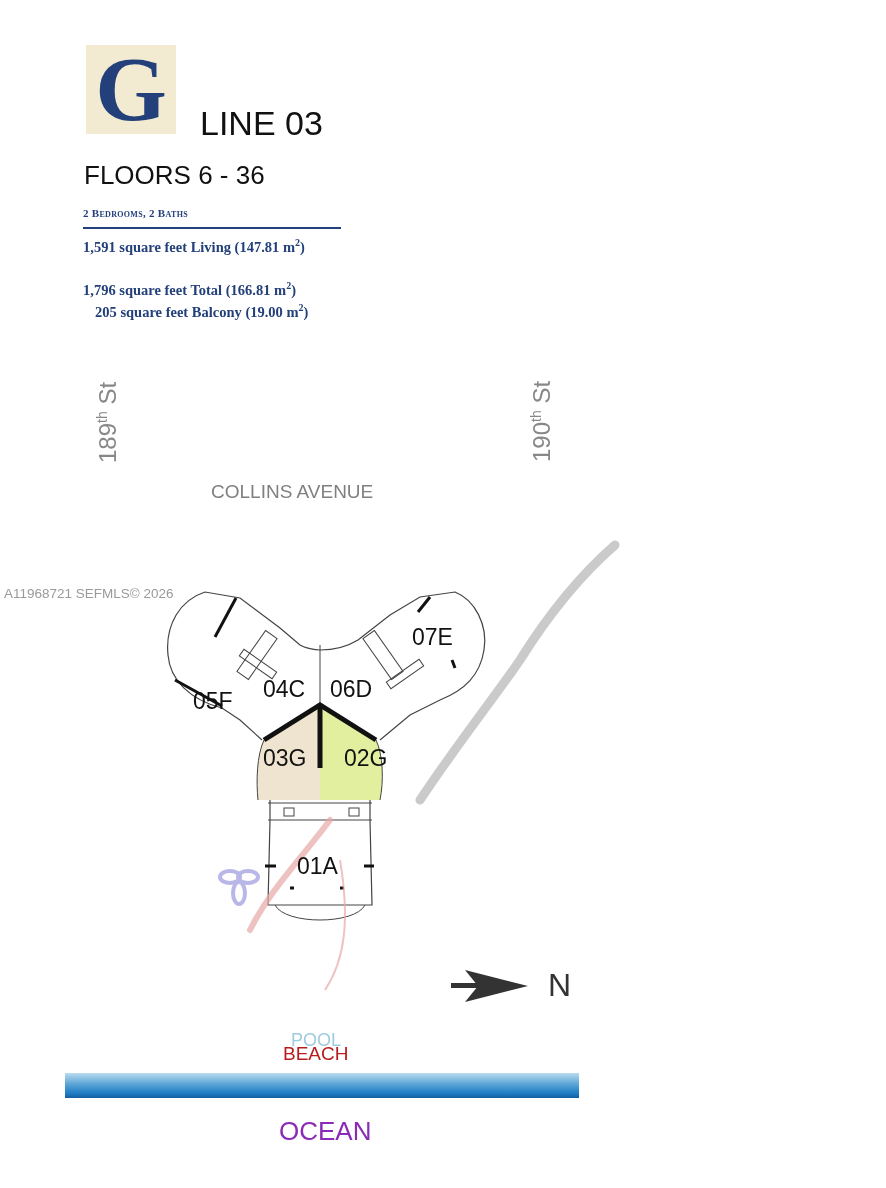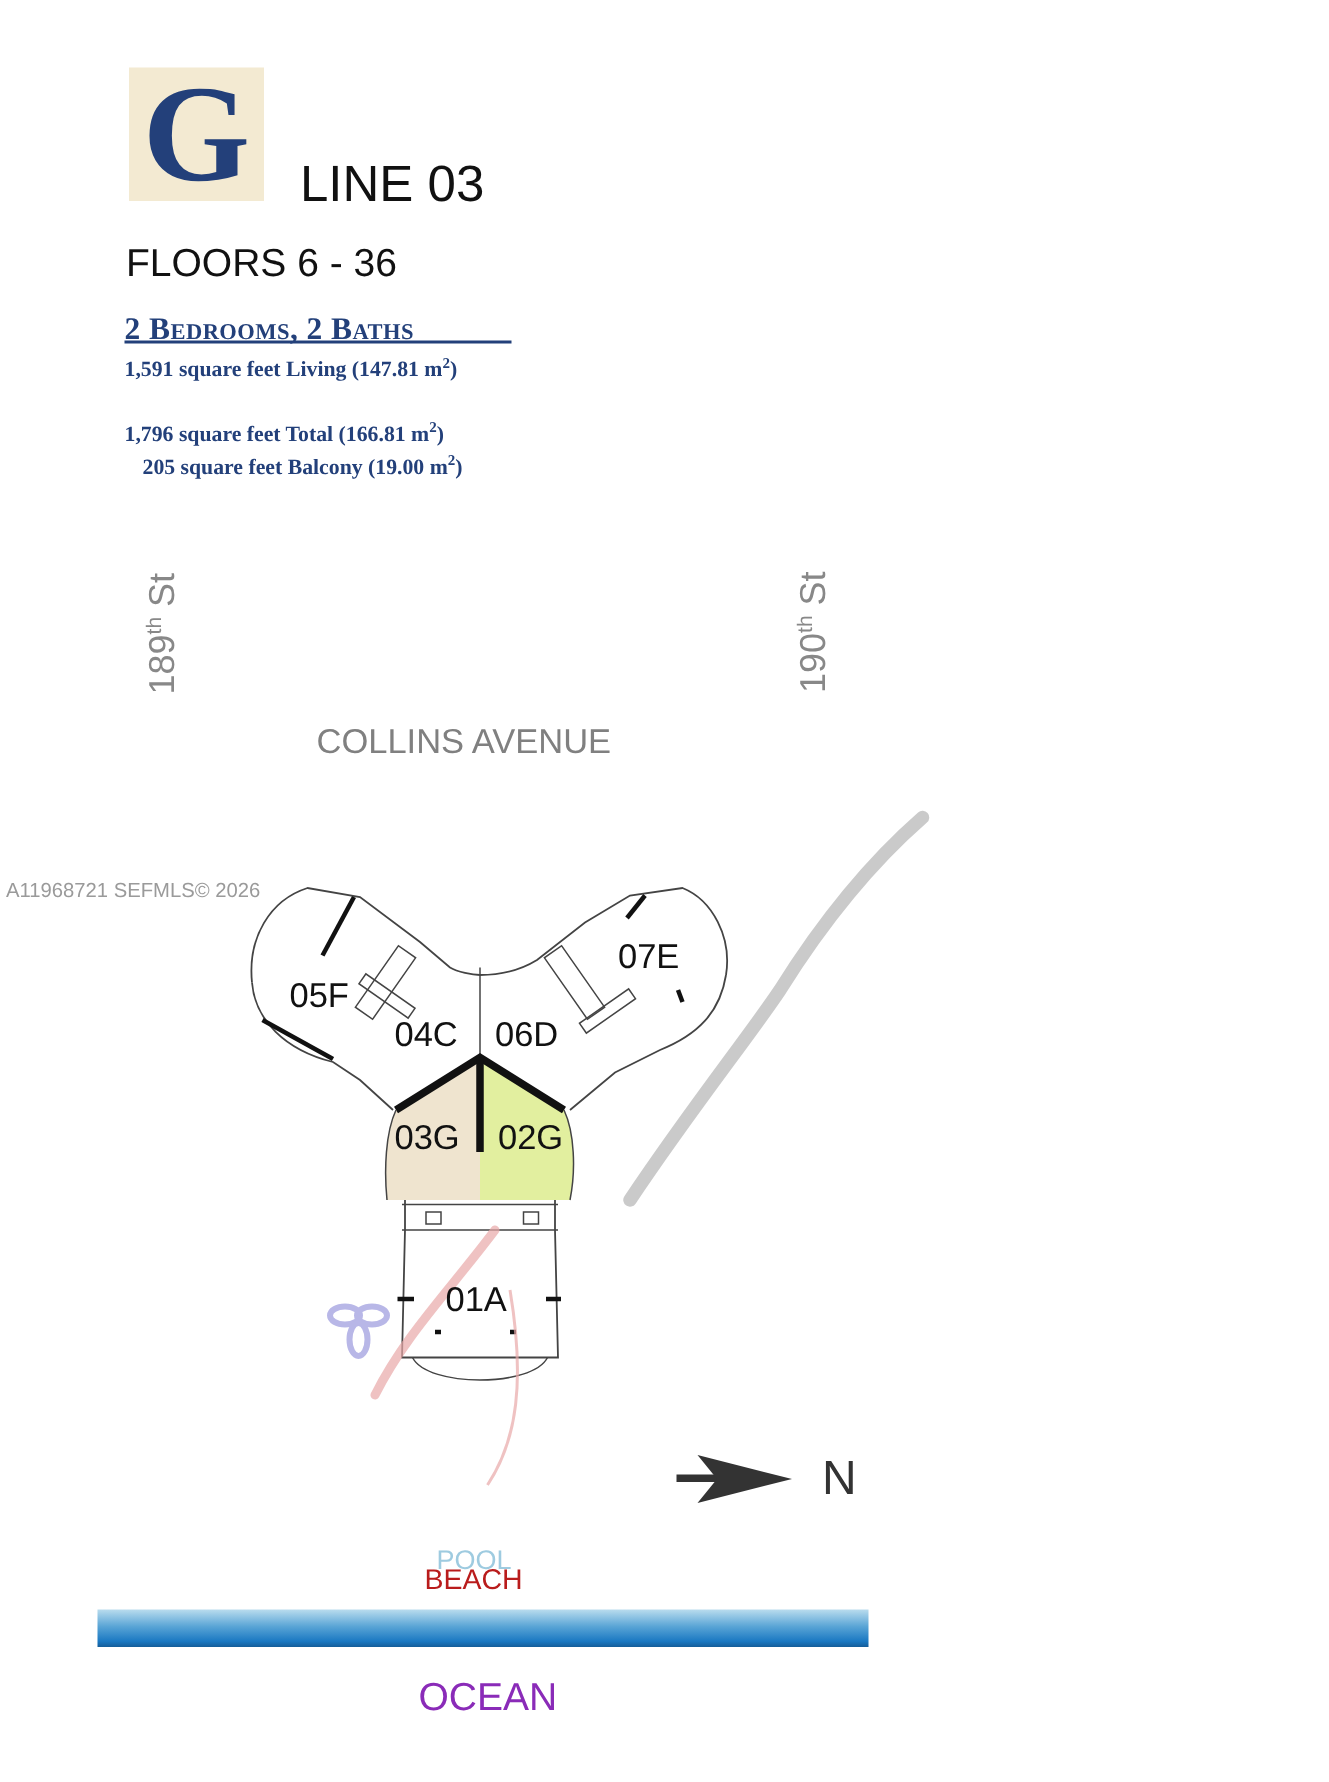--- a/index.html
+++ b/index.html
@@ -2,27 +2,27 @@
 <html><head>
   <meta charset="utf-8">
   <style>
     html, body { margin: 0; padding: 0; background: #ffffff; }
     body { width: 886px; height: 1188px; position: relative; overflow: hidden; font-family: "Liberation Sans", sans-serif; }
     .abs { position: absolute; }
     .logo-box { left: 86px; top: 45px; width: 90px; height: 89px; background: #f3ead2; }
     .logo-letter { left: 0; top: -6px; width: 90px; text-align: center; font-family: "Liberation Serif", serif; font-weight: bold; font-size: 92px; color: #23407a; line-height: 100px; }
     .line-title { left: 200px; top: 104px; font-size: 34px; color: #111; }
     .floors { left: 84px; top: 160px; font-size: 26px; color: #111; }
-    .beds { left: 83px; top: 207px; font-family: "Liberation Serif", serif; font-size: 21px; color: #23407a; font-variant: small-caps; font-weight: bold; letter-spacing: 0.3px; }
+    .beds { left: 83px; top: 207px; font-family: "Liberation Serif", serif; font-size: 11px; color: #23407a; font-variant: small-caps; font-weight: bold; letter-spacing: 0.3px; }
     .beds-rule { left: 83px; top: 227px; width: 258px; height: 2px; background: #23407a; }
     .area { font-family: "Liberation Serif", serif; font-size: 14.5px; color: #23407a; font-weight: bold; white-space: nowrap; }
     .area sup { font-size: 10px; }
     .street { font-size: 24px; color: #888; transform-origin: left top; transform: rotate(-90deg); white-space: nowrap; }
     .street sup { font-size: 14px; }
-    .collins { left: 211px; top: 481px; font-size: 23px; color: #808080; }
+    .collins { left: 211px; top: 481px; font-size: 19px; color: #808080; }
     .mls { left: 4px; top: 586px; font-size: 13.5px; color: #9a9a9a; }
     .unit { font-size: 23px; color: #111; }
     .pool { left: 291px; top: 1030px; font-size: 18px; color: #9ecbe0; }
     .north { left: 548px; top: 967px; font-size: 32px; color: #333; }
     .beach { left: 283px; top: 1043px; font-size: 19px; color: #b91c1c; text-align: right; }
     .ocean-bar { left: 65px; top: 1073px; width: 514px; height: 25px; background: linear-gradient(to bottom, #b9dcee 0%, #5aa5d6 45%, #1a78c2 85%, #155d99 100%); }
     .ocean { left: 279px; top: 1116px; font-size: 26px; color: #8a2bb8; }
     svg.plan { position: absolute; left: 0; top: 0; }
   </style>
 </head>
@@ -96,26 +96,26 @@
     <ellipse cx="248" cy="877" rx="10" ry="6" fill="none" stroke="#8a88d8" stroke-width="4"></ellipse>
     <ellipse cx="239" cy="893" rx="6" ry="11" fill="none" stroke="#8a88d8" stroke-width="4"></ellipse>
   </g>
 
   <g>
     <rect x="451" y="983" width="30" height="5" fill="#333"></rect>
     <path d="M465,970 L528,986 L465,1002 L478,986 Z" fill="#333"></path>
   </g>
 </svg>
 
-<div class="abs unit" style="left:193px; top:650px;">05F</div>
+<div class="abs unit" style="left:193px; top:688px;">05F</div>
 <div class="abs unit" style="left:263px; top:676px;">04C</div>
 <div class="abs unit" style="left:330px; top:676px;">06D</div>
 <div class="abs unit" style="left:412px; top:624px;">07E</div>
 <div class="abs unit" style="left:263px; top:745px;">03G</div>
-<div class="abs unit" style="left:332px; top:745px;">02G</div>
+<div class="abs unit" style="left:344px; top:745px;">02G</div>
 <div class="abs unit" style="left:297px; top:853px;">01A</div>
 
 <div class="abs mls">A11968721  SEFMLS© 2026</div>
 
 <div class="abs pool">POOL</div>
 <div class="abs north">N</div>
 <div class="abs beach">BEACH</div>
 <div class="abs ocean-bar"></div>
 <div class="abs ocean">OCEAN</div>
 

